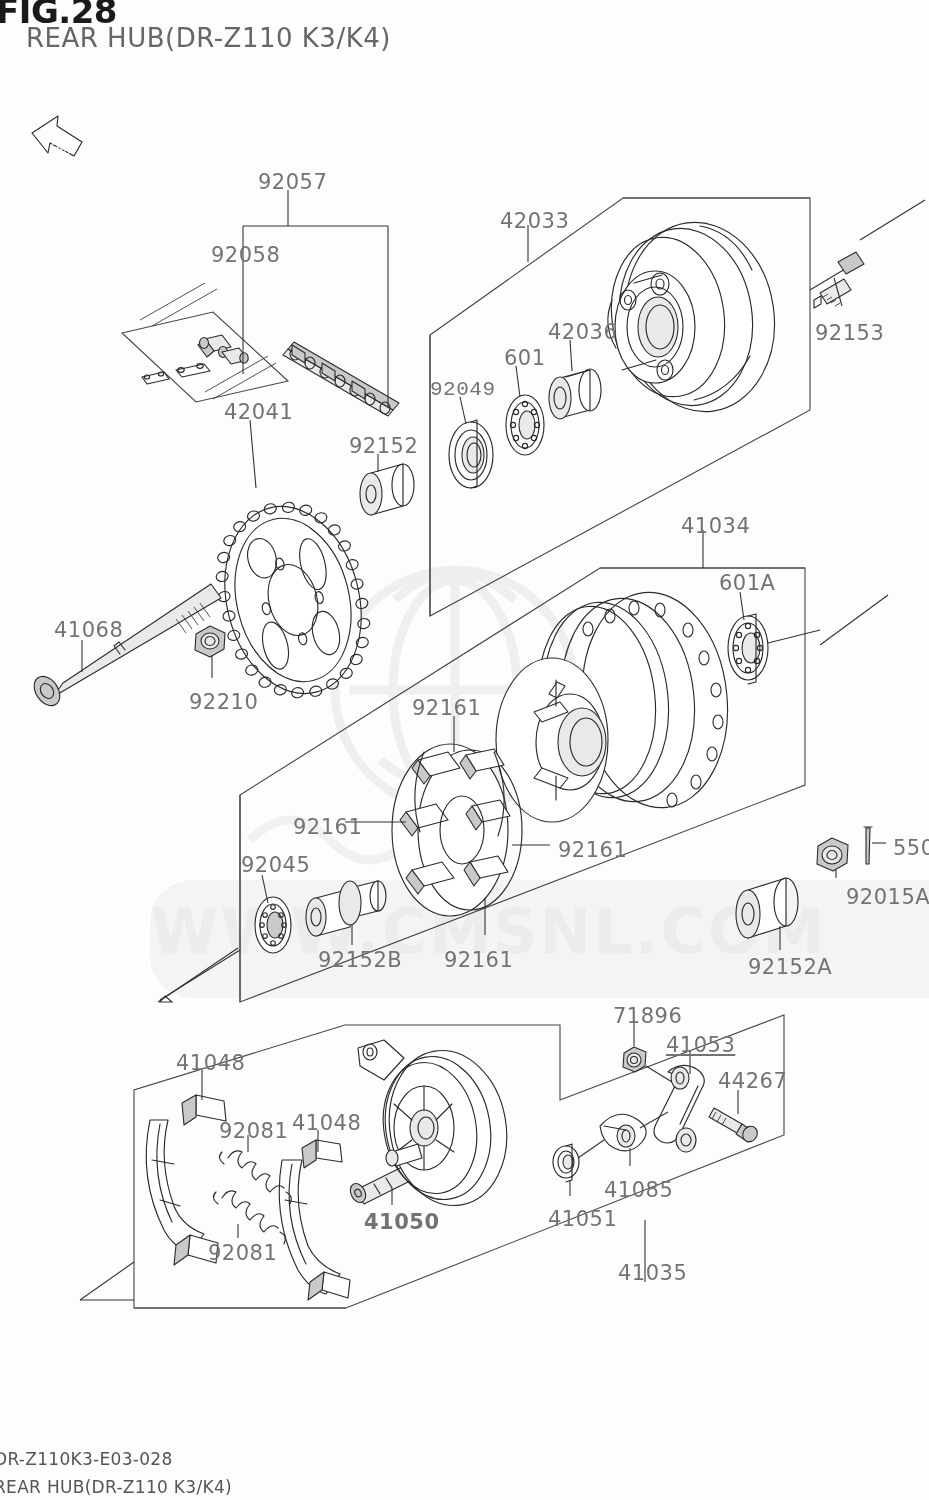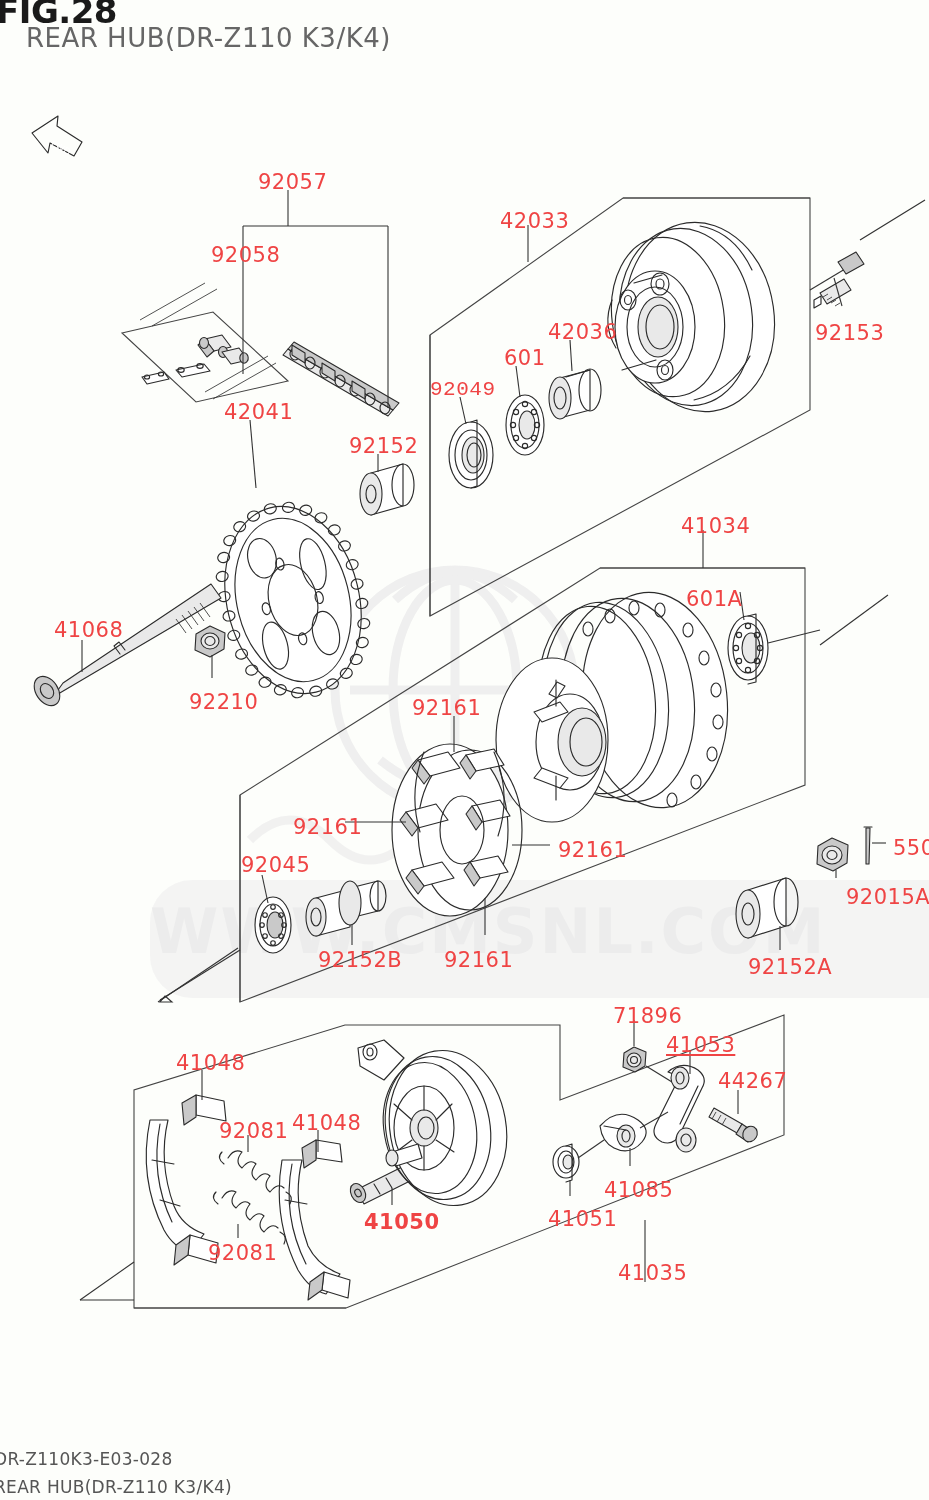--- a/index.html
+++ b/index.html
@@ -20,21 +20,21 @@
     letter-spacing:-0.5px;white-space:nowrap;
   }
   .fig-sub{
     position:absolute;left:26px;top:23px;
     font-size:26px;color:#666;letter-spacing:0.5px;white-space:nowrap;
   }
 
   
   .lbl{
     position:absolute;
-    font-size:21px;color:#ef4444;white-space:nowrap;
+    font-size:21px;color:#737373;white-space:nowrap;
     letter-spacing:0.5px;
     line-height:1;
   }
 
   
   .foot{
     position:absolute;
     font-size:17px;color:#555;white-space:nowrap;letter-spacing:0.3px;
   }
   .foot1{left:-6px;top:1449px;}
@@ -581,21 +581,21 @@
       <div class="lbl" style="left: 258px; top: 172px;">92057</div>
       <div class="lbl" style="left: 211px; top: 245px;">92058</div>
       <div class="lbl" style="left: 500px; top: 211px;">42033</div>
       <div class="lbl" style="left: 815px; top: 323px;">92153</div>
       <div class="lbl" style="left: 548px; top: 322px;">42036</div>
       <div class="lbl" style="left: 504px; top: 348px;">601</div>
       <div class="lbl" style="left: 430px; top: 379px; font-family: Liberation Mono, monospace;">92049</div>
       <div class="lbl" style="left: 224px; top: 402px;">42041</div>
       <div class="lbl" style="left: 349px; top: 436px;">92152</div>
       <div class="lbl" style="left: 675px; top: 516px; margin-left: 6px;">41034</div>
-      <div class="lbl" style="left: 686px; top: 573px; margin-top: 16px;">601A</div>
+      <div class="lbl" style="left: 719px; top: 573px;">601A</div>
       <div class="lbl" style="left: 54px; top: 620px;">41068</div>
       <div class="lbl" style="left: 189px; top: 692px;">92210</div>
       <div class="lbl" style="left: 412px; top: 698px;">92161</div>
       <div class="lbl" style="left: 293px; top: 817px;">92161</div>
       <div class="lbl" style="left: 558px; top: 840px;">92161</div>
       <div class="lbl" style="left: 893px; top: 838px;">550</div>
       <div class="lbl" style="left: 241px; top: 855px;">92045</div>
       <div class="lbl" style="left: 846px; top: 887px; text-align: right;">92015A</div>
       <div class="lbl" style="left: 318px; top: 950px;">92152B</div>
       <div class="lbl" style="left: 444px; top: 950px;">92161</div>

